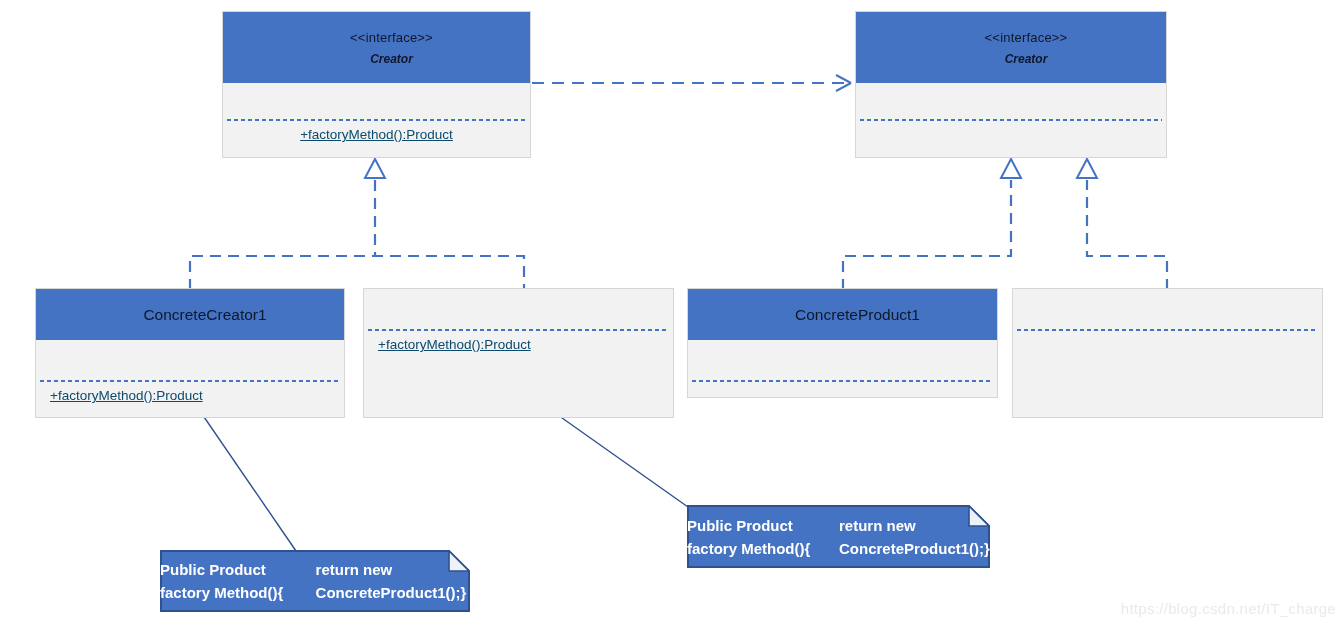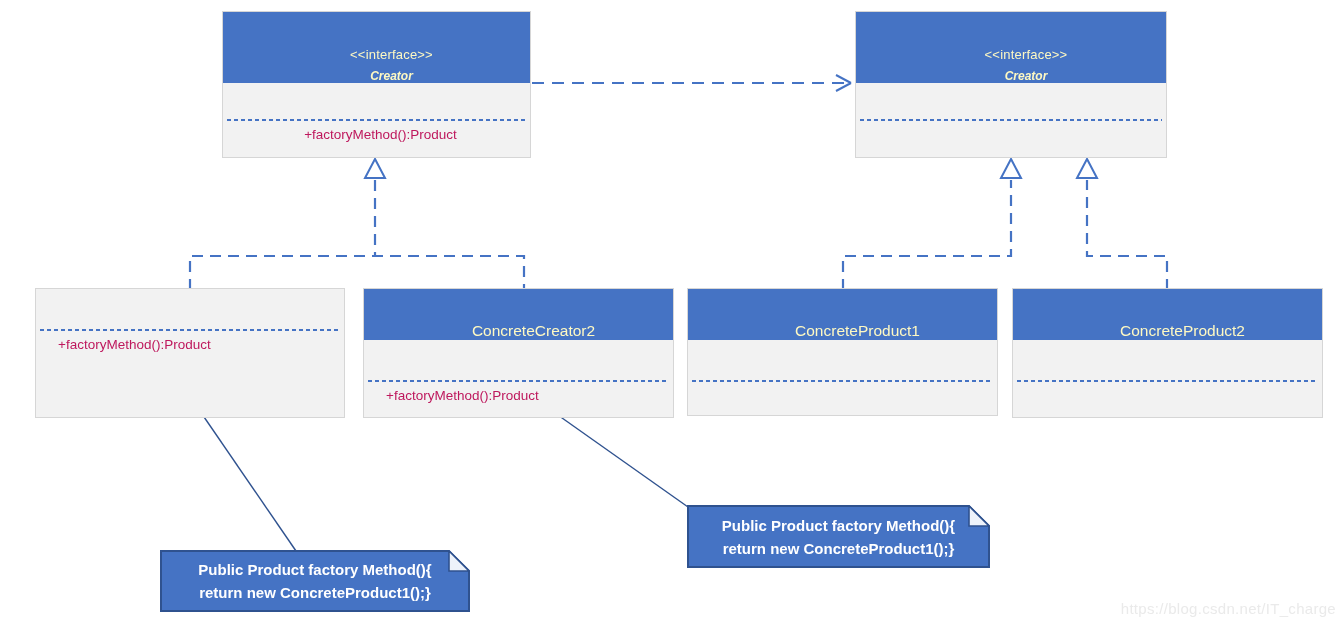--- a/index.html
+++ b/index.html
@@ -5,41 +5,41 @@
   html,body{margin:0;padding:0;background:#ffffff;}
   body{font-family:"Liberation Sans", sans-serif;}
   #canvas{position:relative;width:1342px;height:633px;background:#ffffff;overflow:hidden;}
 
   
   #connectors{position:absolute;left:0;top:0;width:1342px;height:633px;z-index:1;}
 
   
   .uml-class{position:absolute;z-index:2;display:flex;flex-direction:column;
              background:#F2F2F2;border:1px solid #D6D6D6;box-sizing:border-box;}
-  .uml-header{background:#4573C4;color:#fef9c3;display:flex;flex-direction:column;
-              align-items:center;justify-content:flex-end;flex:0 0 auto;padding-left:30px;}
+  .uml-header{background:#4573C4;color:#0f172a;display:flex;flex-direction:column;
+              align-items:center;justify-content:center;flex:0 0 auto;padding-left:30px;}
   .iface .uml-header{height:71px;gap:7px;}
   .impl  .uml-header{height:51px;}
   .stereotype{font-size:13px;letter-spacing:.2px;}
   .iface-name{font-size:12px;font-weight:bold;font-style:italic;}
   .impl-name{font-size:15.5px;}
   .uml-body{position:relative;flex:1 1 auto;}
   .sep{position:absolute;left:4px;right:4px;height:2px;
        background:repeating-linear-gradient(90deg,#4573C4 0 4px,transparent 4px 7px);}
   .iface .sep{top:36px;}
   .impl  .sep{top:40px;}
-  .method{position:absolute;left:8px;right:0;font-size:13.5px;color:#be185d;}
+  .method{position:absolute;left:0;right:0;font-size:13.5px;color:#0c4a6e;text-decoration:underline;}
   .iface .method{top:44px;text-align:center;}
   .impl  .method{top:48px;text-align:left;padding-left:14px;}
 
   
   .note{position:absolute;z-index:3;}
   .note svg{position:absolute;left:0;top:0;}
   .note-text{position:relative;z-index:1;width:100%;height:100%;display:flex;
-             flex-direction:column;align-items:center;justify-content:center;
+             flex-direction:row;align-items:center;justify-content:center;
              color:#ffffff;font-size:15px;font-weight:600;line-height:23px;}
 
   .watermark{position:absolute;z-index:4;color:#EAEAEA;font-size:15px;
              letter-spacing:.3px;}
 </style>
 </head>
 <body>
 
 <div id="canvas">
 
@@ -90,50 +90,47 @@
       <div class="stereotype">&lt;&lt;interface&gt;&gt;</div>
       <div class="iface-name">Creator</div>
     </div>
     <div class="uml-body">
       <div class="sep"></div>
       <div class="method"></div>
     </div>
   </div>
 
   <div class="uml-class impl" style="left:35px;top:288px;width:310px;height:130px;">
+    <div class="uml-header">
+      <div class="impl-name">ConcreteCreator1</div>
+    </div>
     <div class="uml-body">
       <div class="sep"></div>
       <div class="method">+factoryMethod():Product</div>
     </div>
   </div>
 
   <div class="uml-class impl" style="left:363px;top:288px;width:311px;height:130px;">
-    <div class="uml-header">
-      <div class="impl-name">ConcreteCreator2</div>
-    </div>
     <div class="uml-body">
       <div class="sep"></div>
       <div class="method">+factoryMethod():Product</div>
     </div>
   </div>
 
-  <div class="uml-class impl" style="left:687px;top:288px;width:311px;height:128px;">
+  <div class="uml-class impl" style="left:687px;top:288px;width:311px;height:110px;">
     <div class="uml-header">
       <div class="impl-name">ConcreteProduct1</div>
     </div>
     <div class="uml-body">
       <div class="sep"></div>
       <div class="method"></div>
     </div>
   </div>
 
   <div class="uml-class impl" style="left:1012px;top:288px;width:311px;height:130px;">
-    <div class="uml-header">
-      <div class="impl-name">ConcreteProduct2</div>
-    </div>
     <div class="uml-body">
       <div class="sep"></div>
       <div class="method"></div>
     </div>
   </div>
 
   <div class="note" style="left:160px;top:550px;width:310px;height:62px;">
     <svg width="310" height="62" viewBox="0 0 310 62">
       <path d="M1,1 L289,1 L309,21 L309,61 L1,61 Z" fill="#4573C4" stroke="#2F528F" stroke-width="2"></path>
       <path d="M289,1 L309,21 L289,21 Z" fill="#EDF2FA" stroke="#2F528F" stroke-width="1.6"></path>

